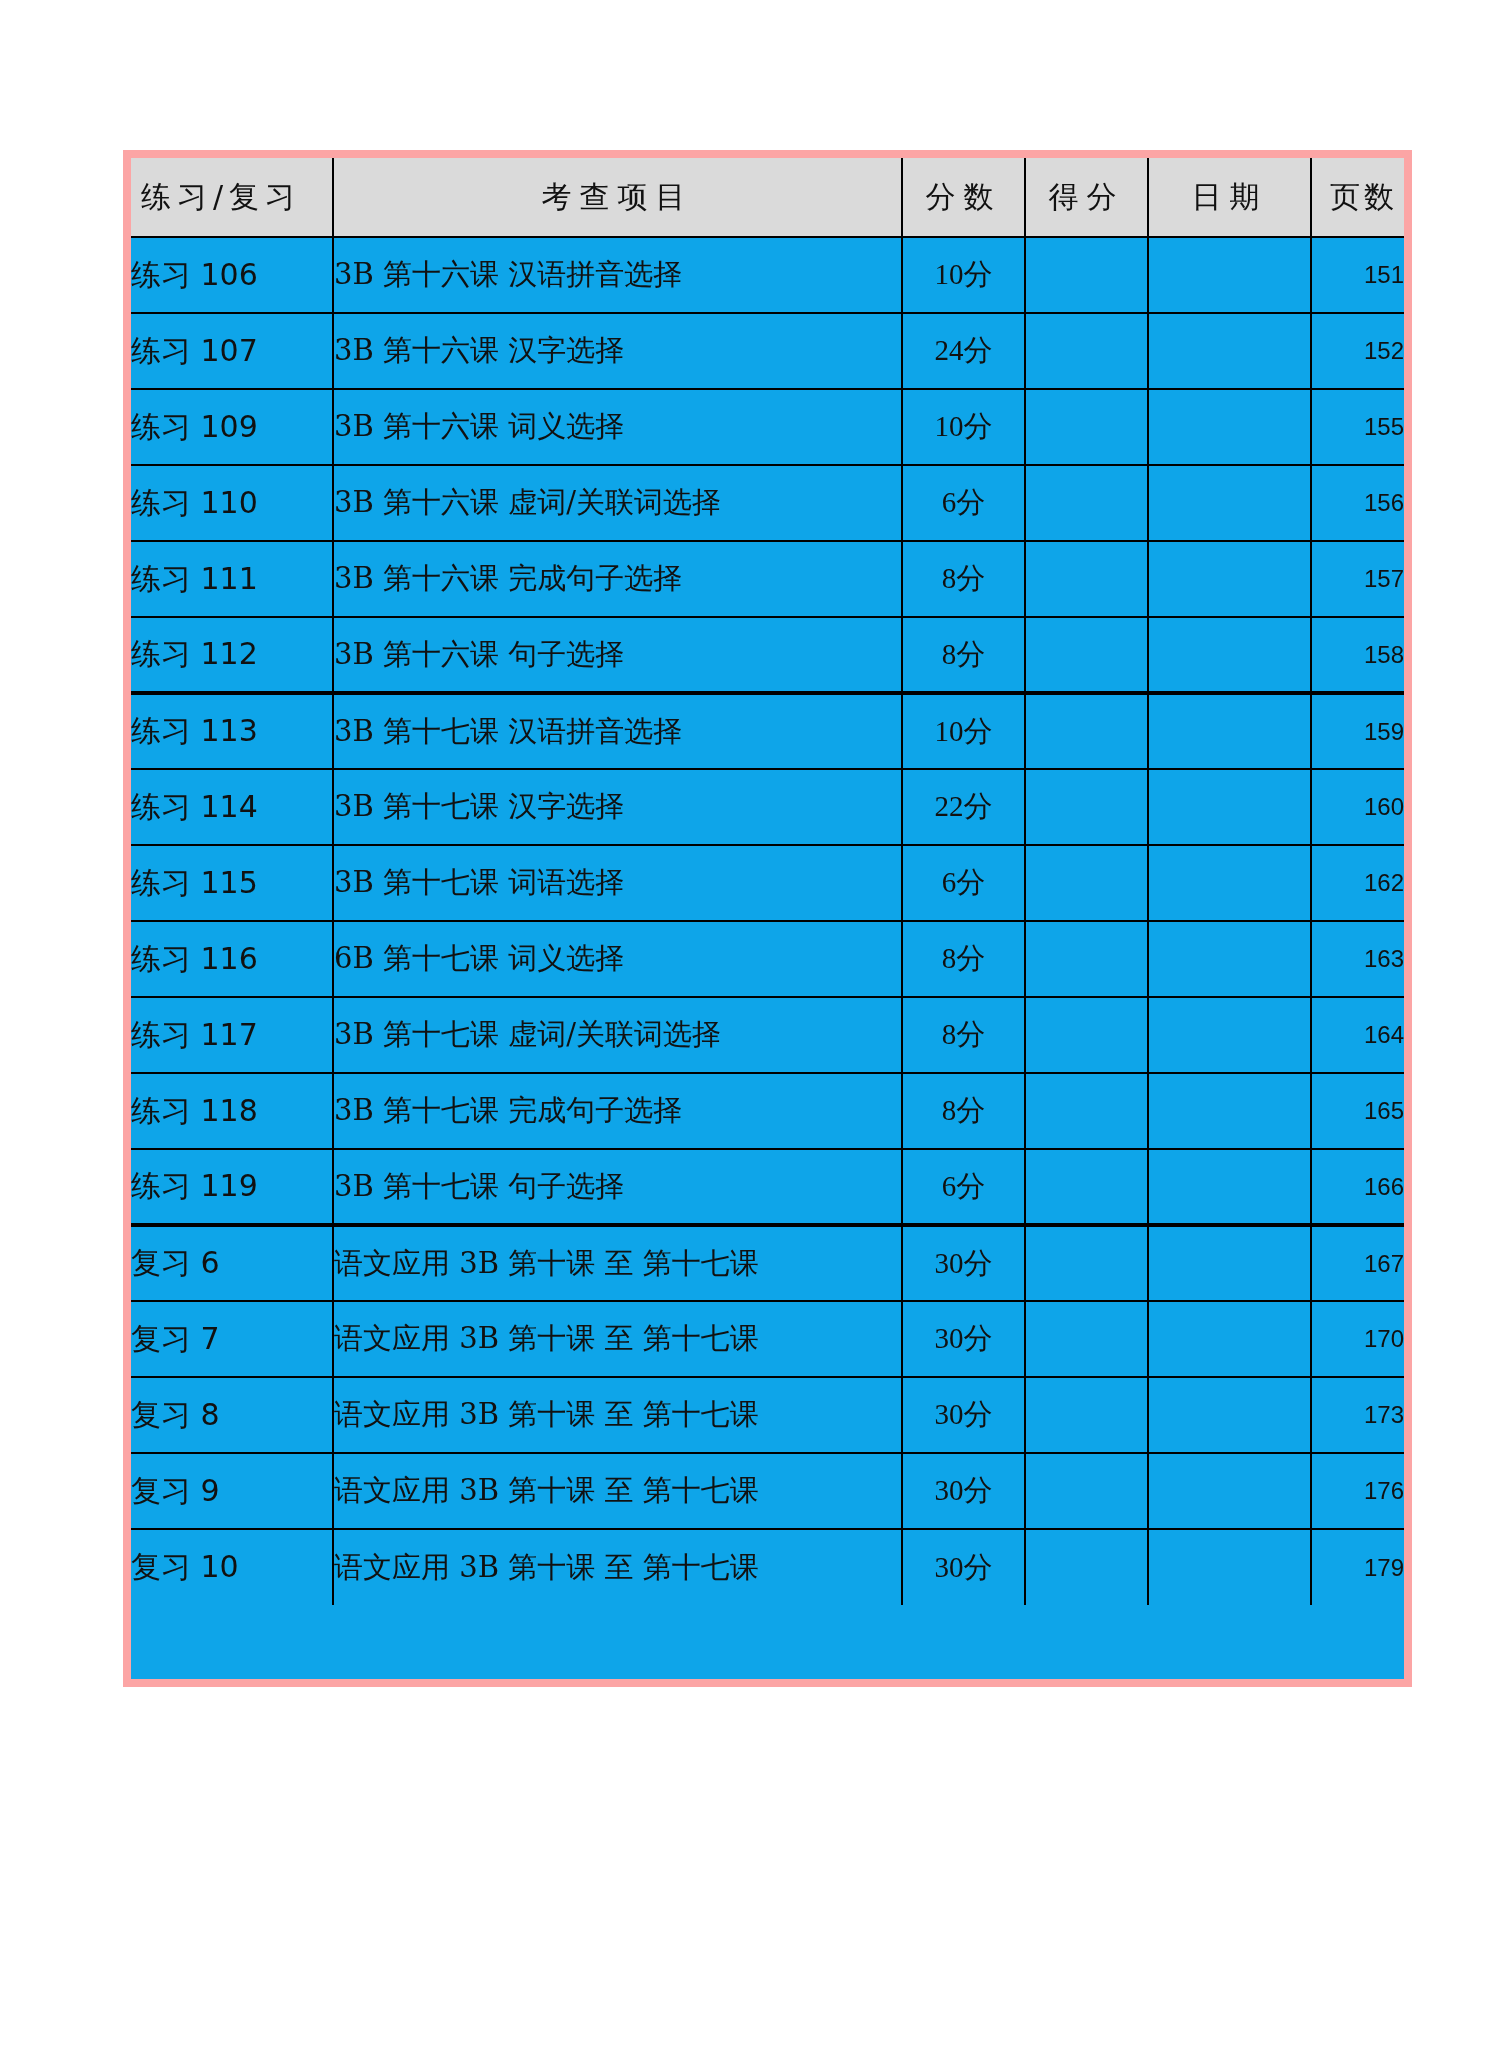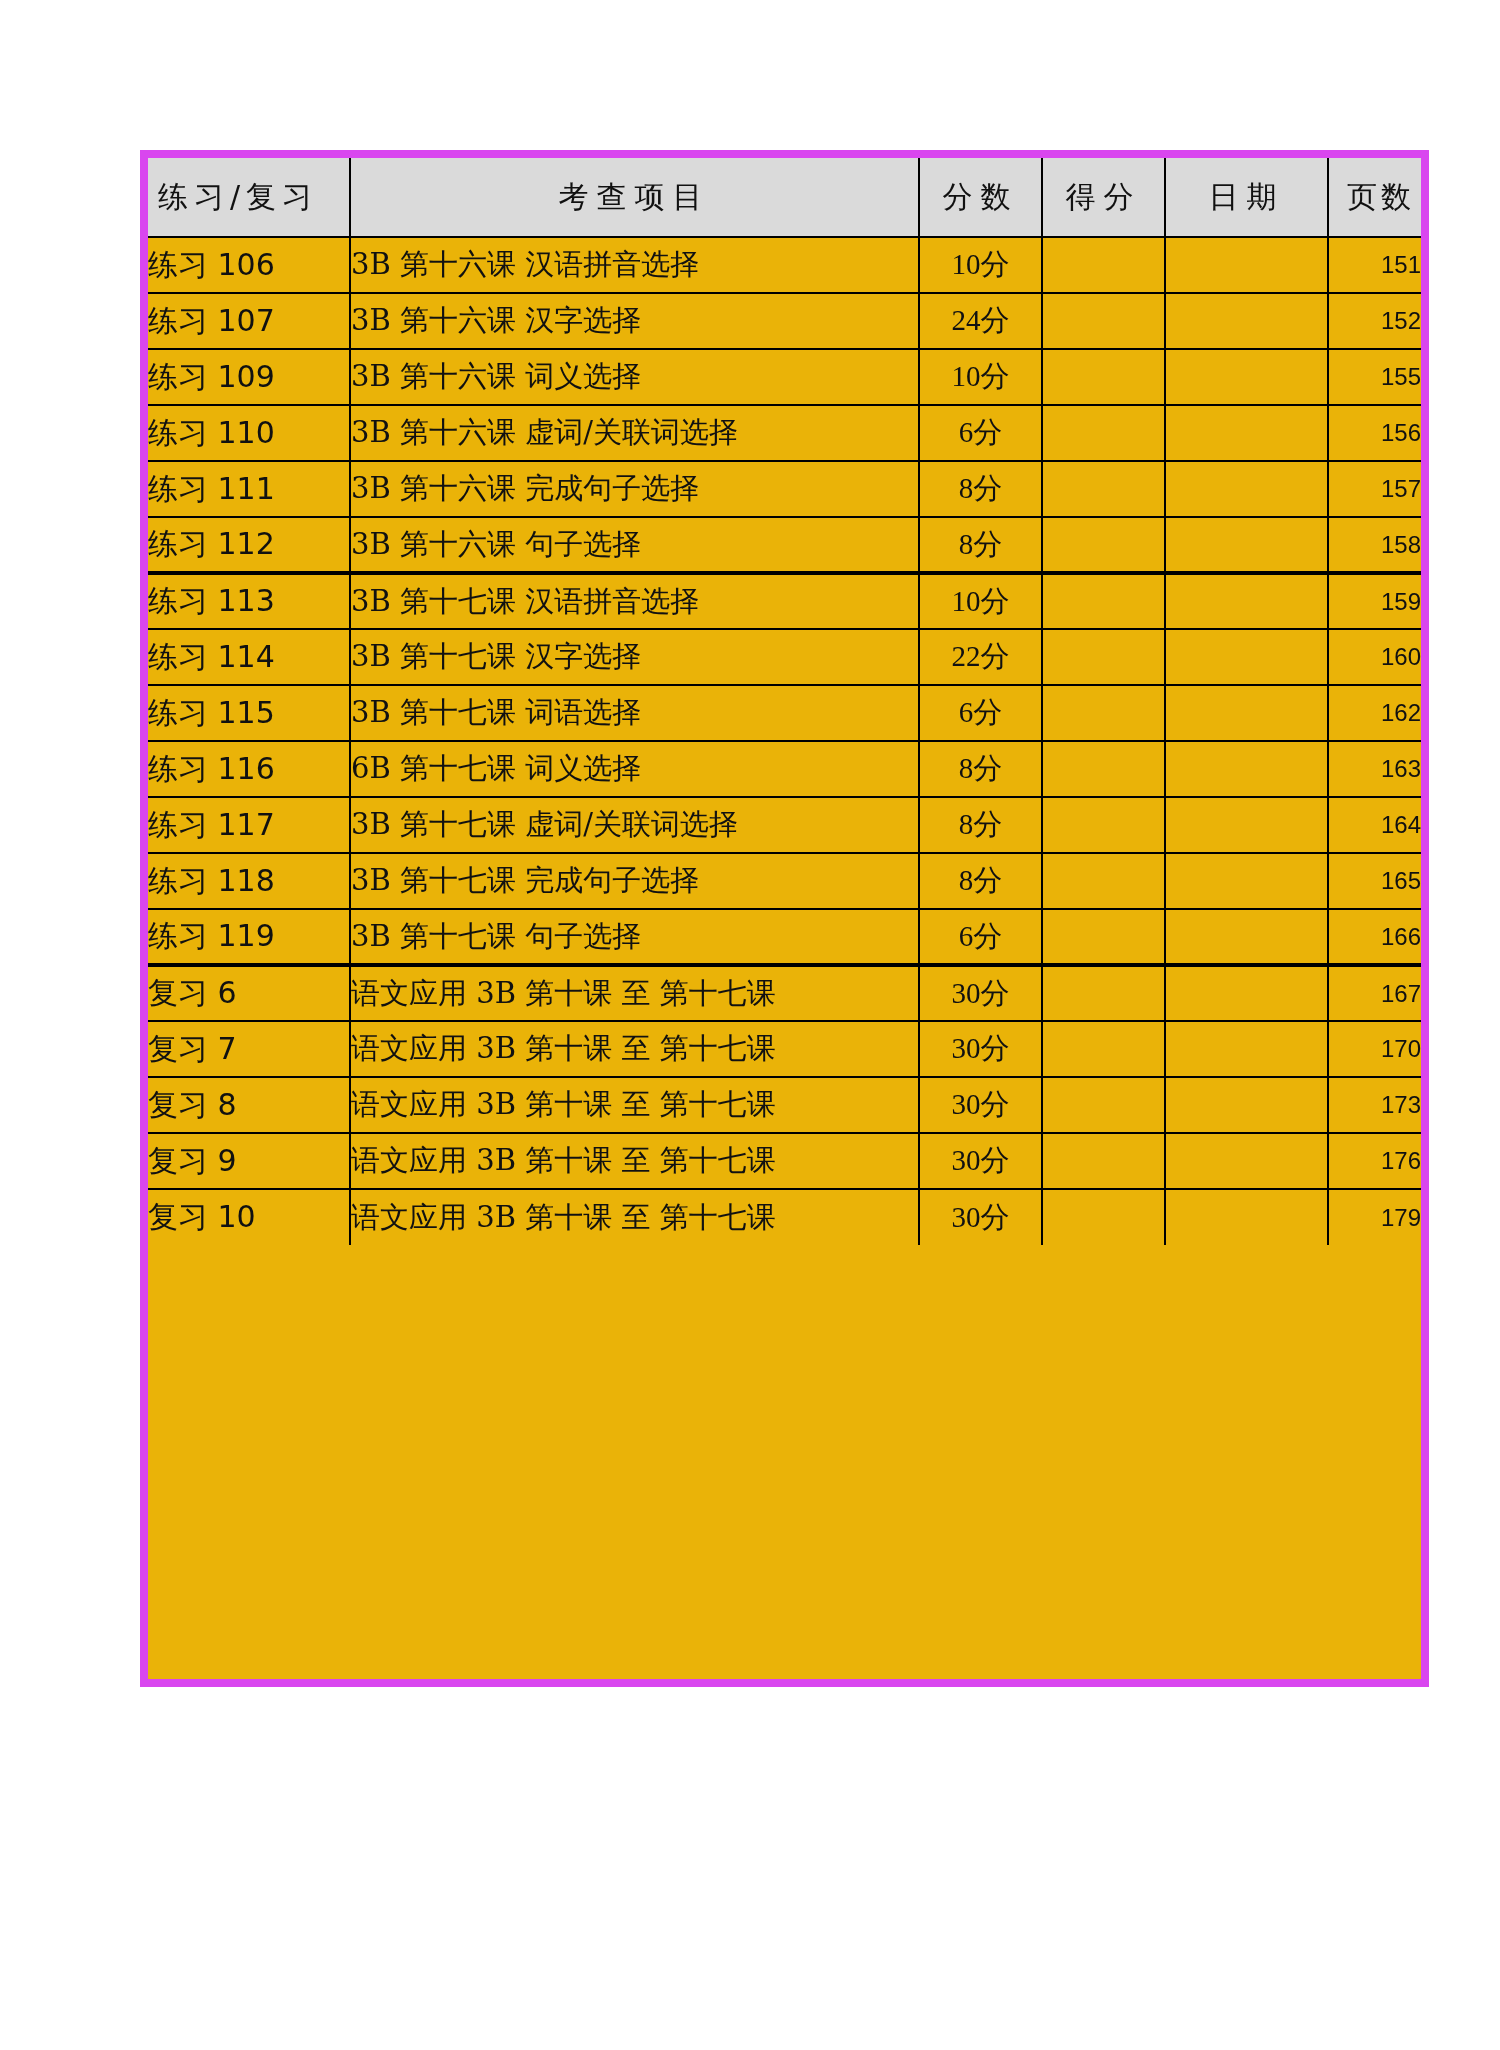--- a/index.html
+++ b/index.html
@@ -1,21 +1,21 @@
 <!DOCTYPE html>
 <html><head>
 <meta charset="utf-8">
 <style>
   html, body { margin: 0; padding: 0; background: #ffffff; }
   body { width: 1500px; height: 2050px; position: relative; overflow: hidden; }
   .frame {
-    position: absolute; left: 140px; top: 150px;
+    position: absolute; left: 123px; top: 150px;
     width: 1273px; height: 1521px;
-    border: 8px solid #d946ef;
-    background: #eab308;
+    border: 8px solid #fca5a5;
+    background: #0ea5e9;
   }
   table.grid {
     border-collapse: collapse;
     table-layout: fixed;
     width: 1273px;
   }
   table.grid col.c1 { width: 202px; }
   table.grid col.c2 { width: 569px; }
   table.grid col.c3 { width: 123px; }
   table.grid col.c4 { width: 123px; }
@@ -36,21 +36,21 @@
     background: #dadada;
     font-family: "DejaVu Sans", sans-serif;
     font-weight: normal;
     font-size: 30px;
     color: #111;
     letter-spacing: 8px;
     text-align: center;
   }
   table.grid thead th.h1 { text-align: left; padding-left: 10px; letter-spacing: 6px; }
   table.grid thead th.h6 { letter-spacing: 4px; text-align: left; padding-left: 18px; }
-  table.grid tbody tr { height: 56px; }
+  table.grid tbody tr { height: 76px; }
   table.grid tbody tr.group-end td { border-bottom: 4px solid #000; }
   td.ex {
     font-family: "DejaVu Sans", sans-serif;
     font-size: 30px; color: #111;
     padding-left: 10px;
     text-align: left;
   }
   td.topic {
     font-family: "DejaVu Serif", serif;
     font-size: 29px; color: #111;

